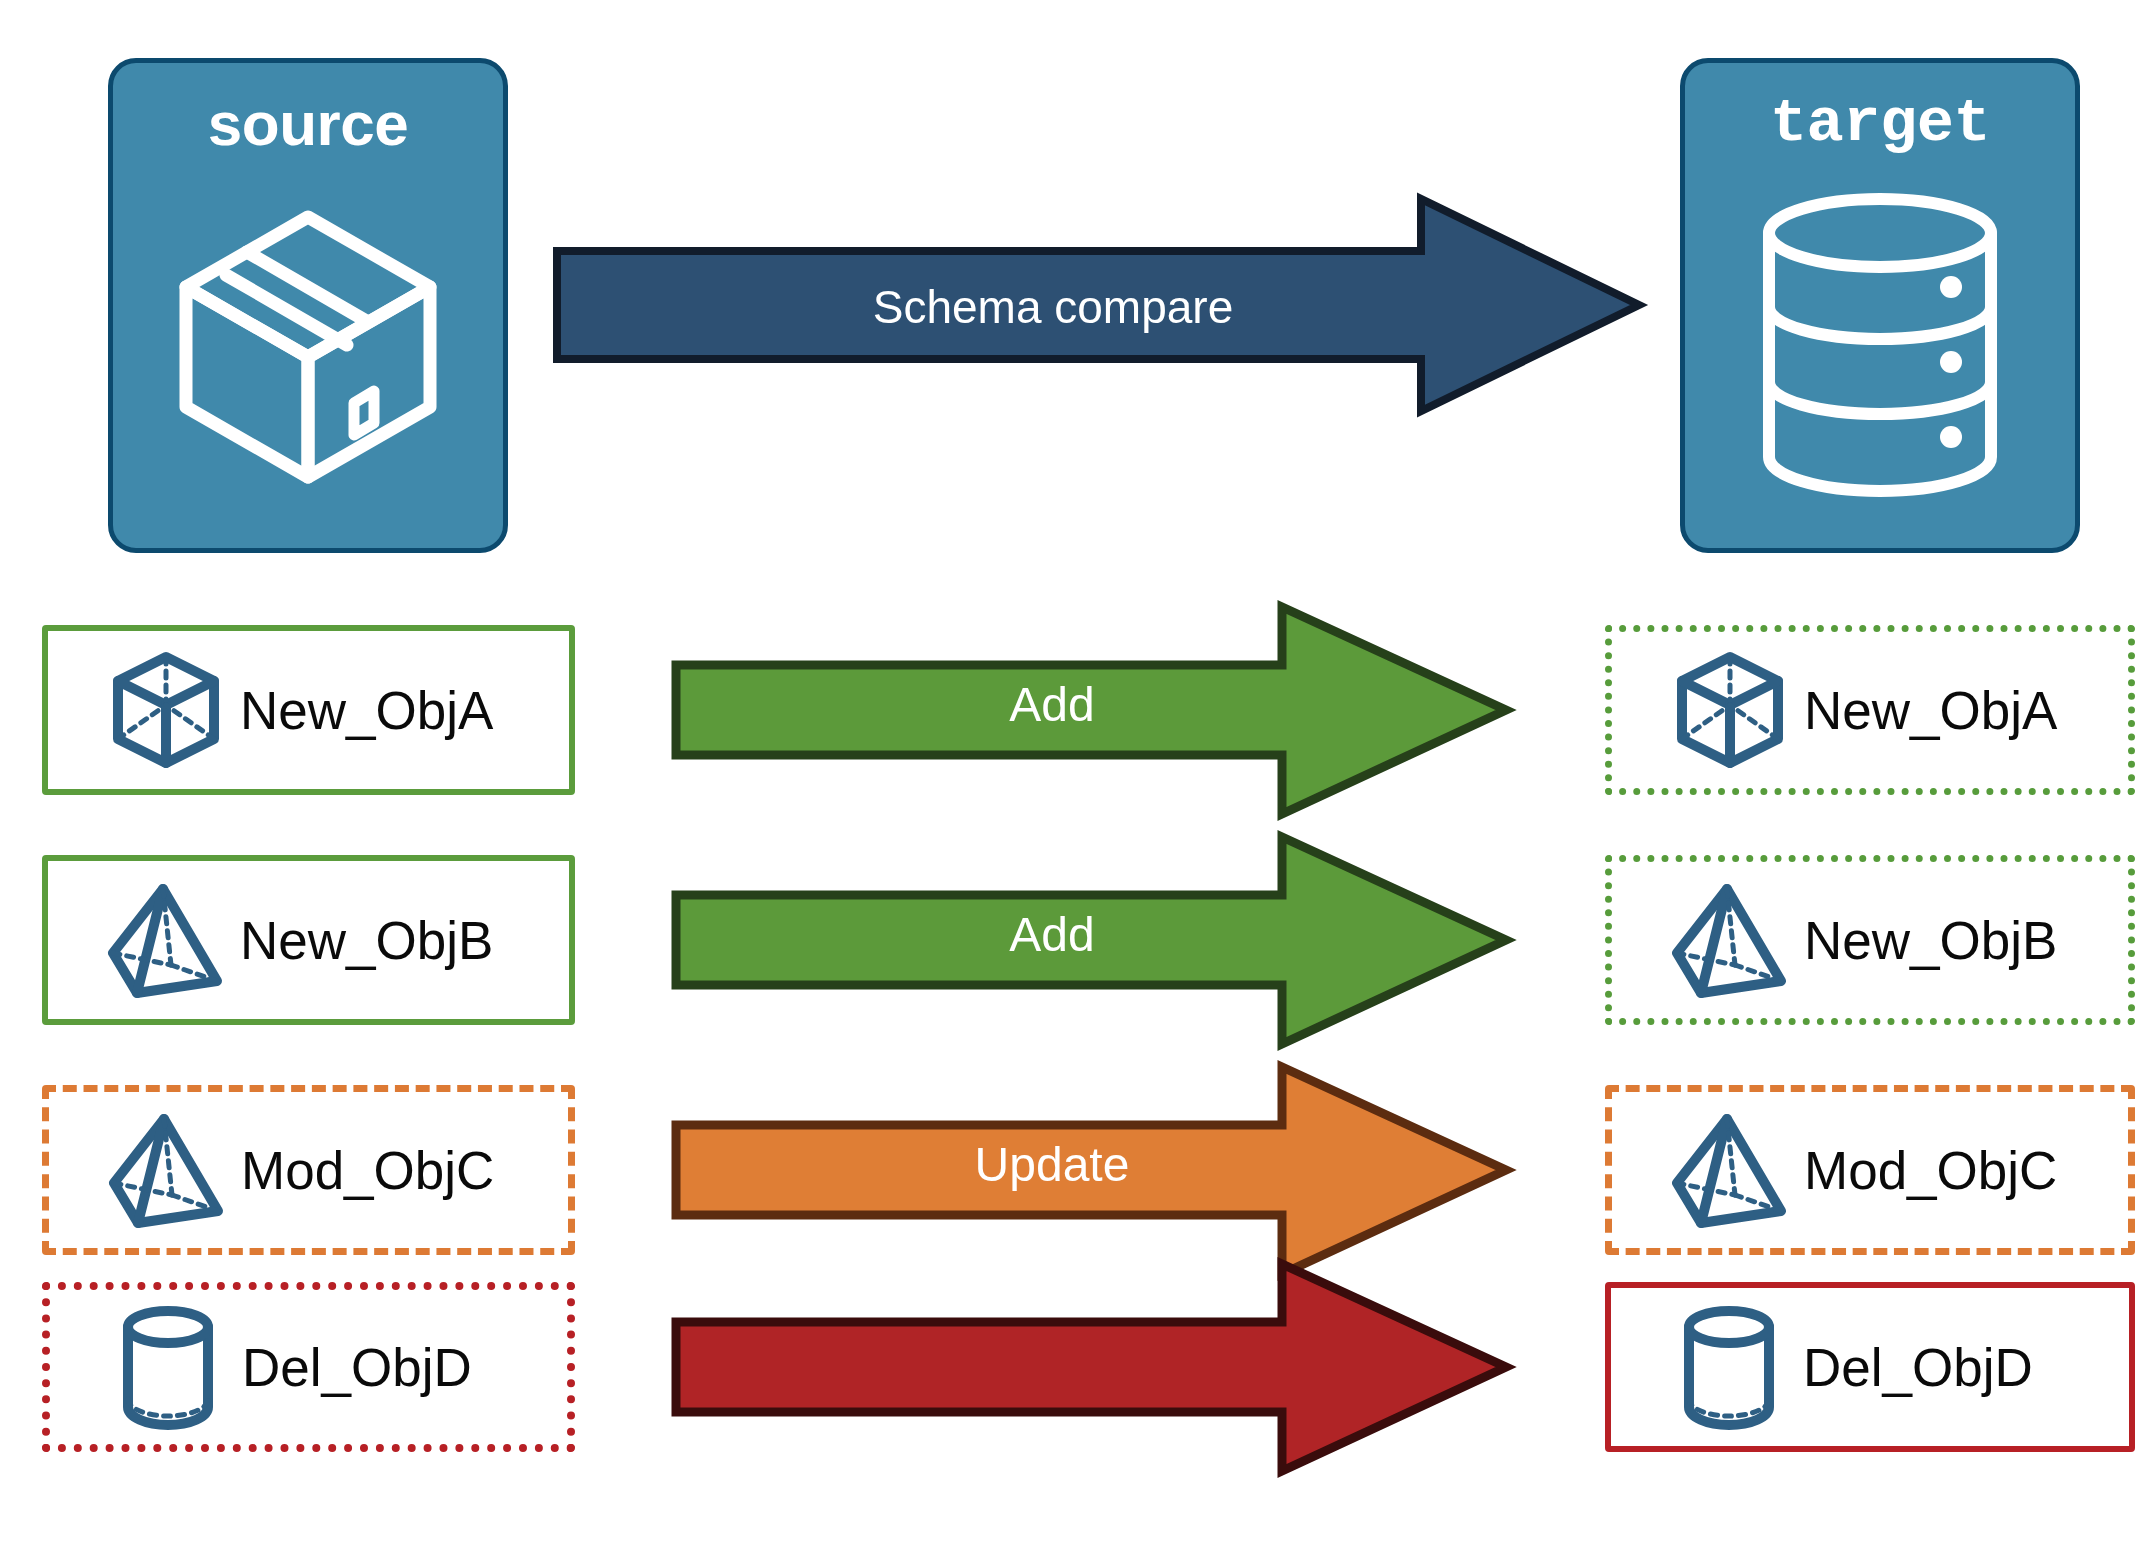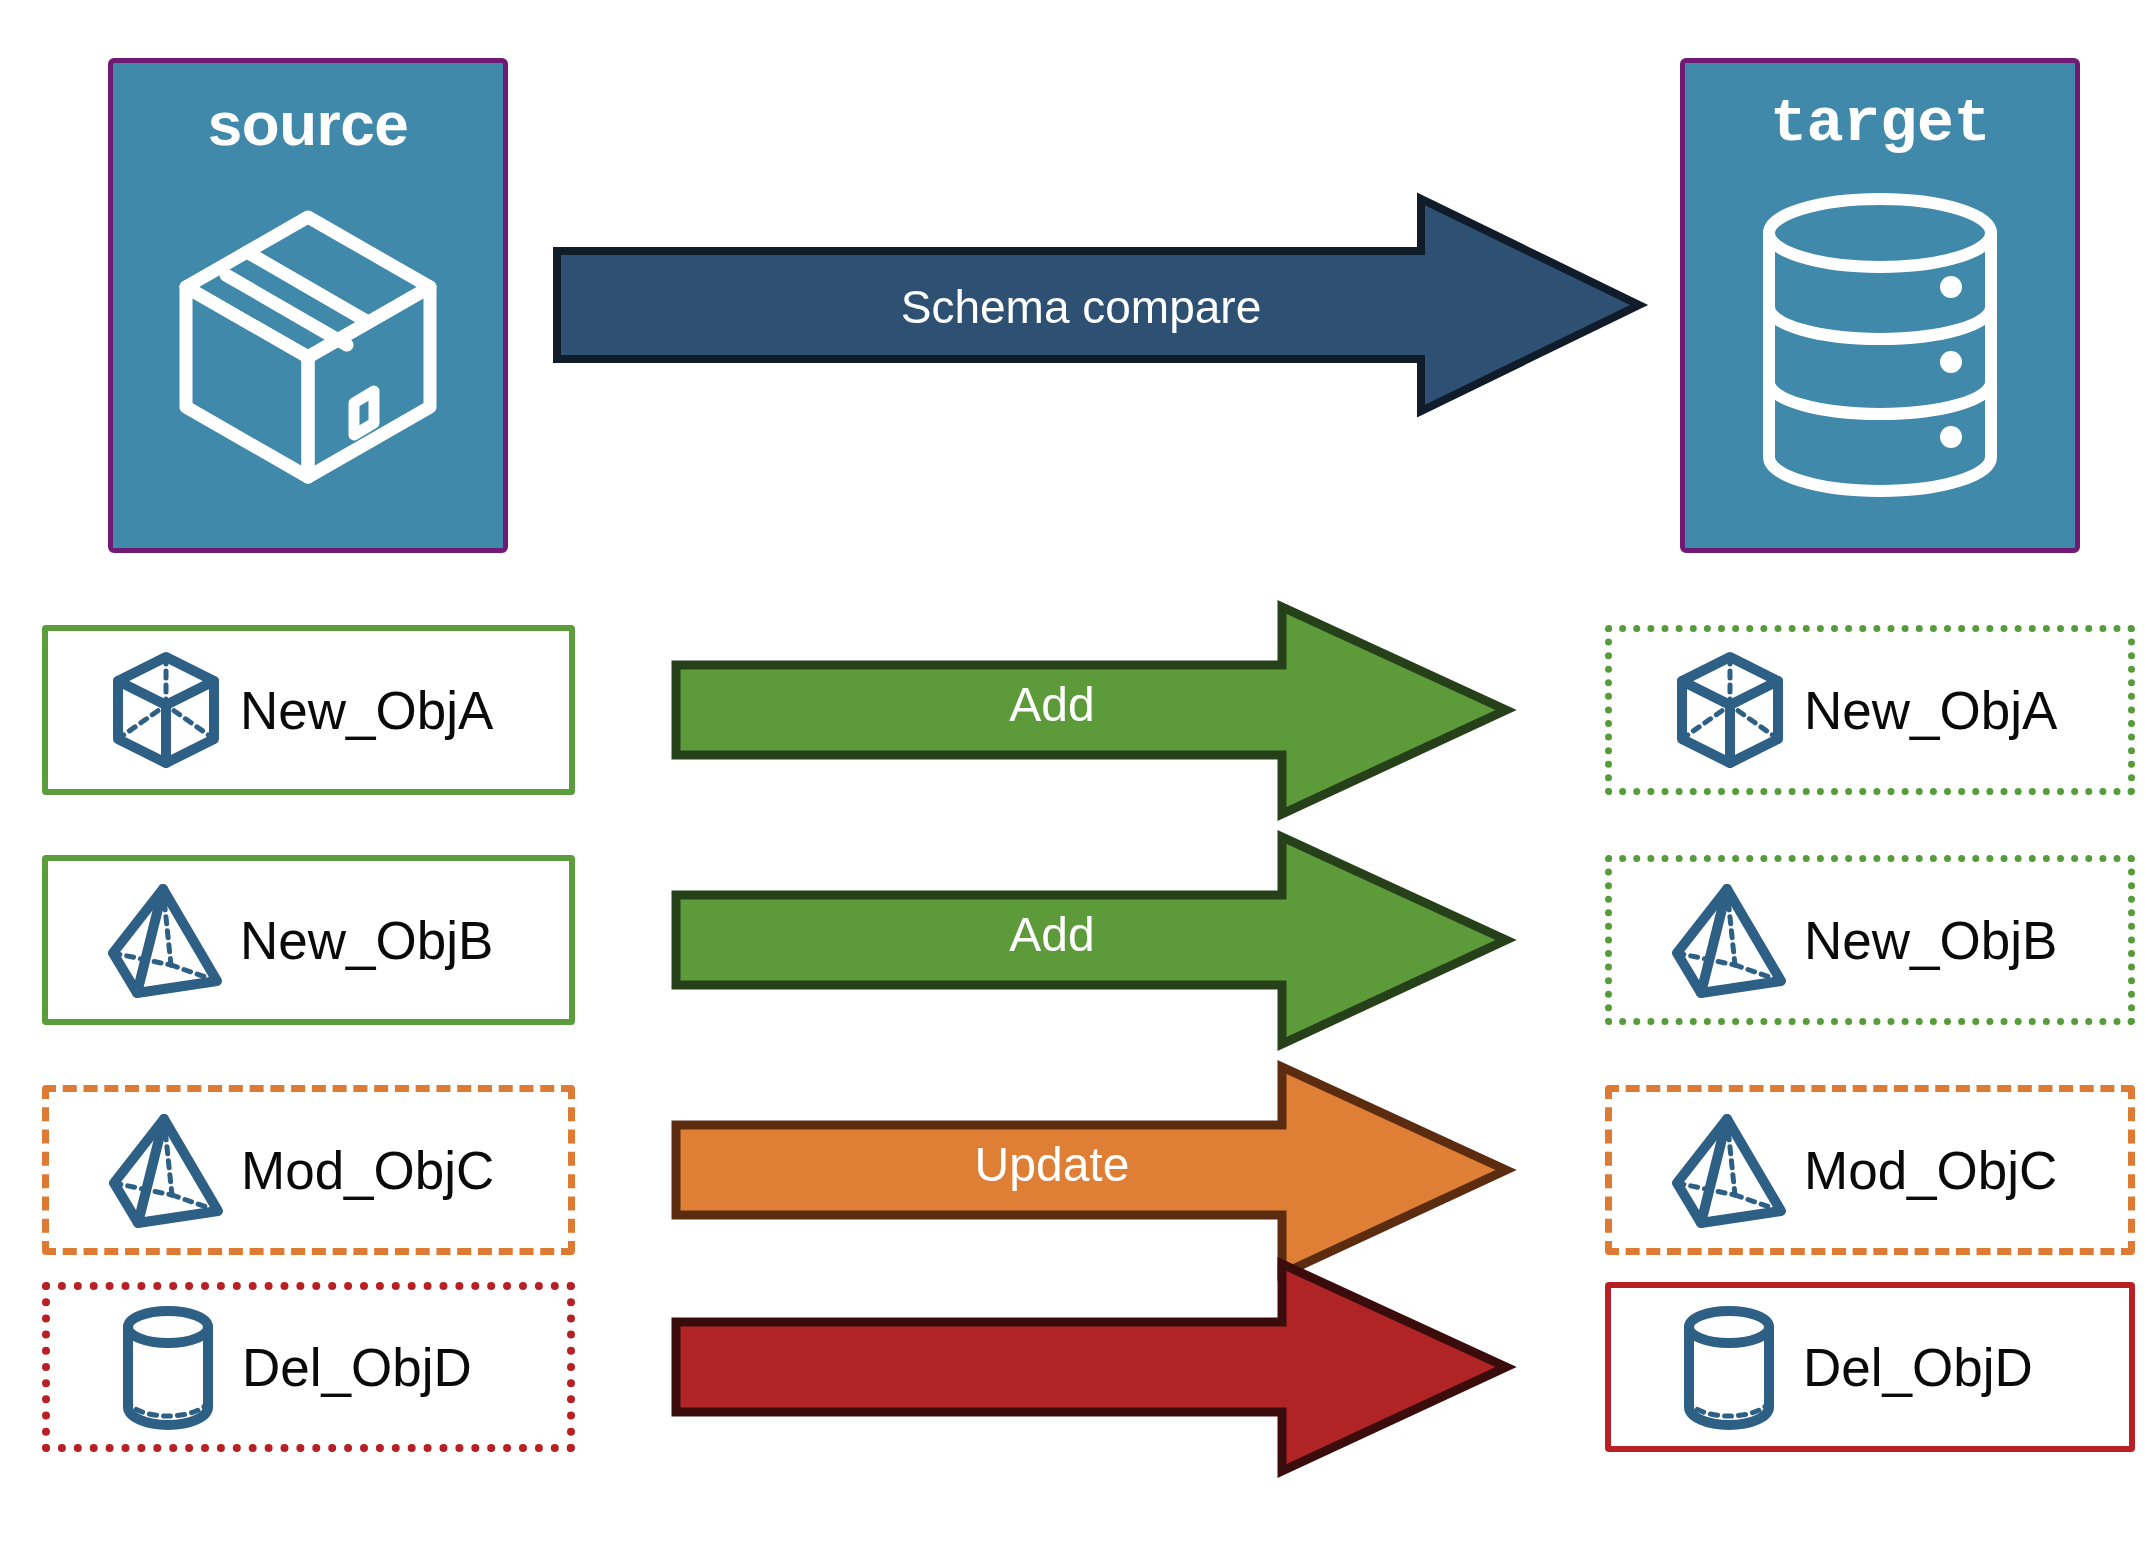--- a/index.html
+++ b/index.html
@@ -11,22 +11,22 @@
     overflow:hidden;
     position:relative;
   }
   .stage{position:absolute;inset:0;}
 
   
   .endpoint{
     position:absolute;
     width:400px;height:495px;
     background:#4089ab;
-    border:5px solid #701a75;
-    border-radius:6px;
+    border:5px solid #0c4a6e;
+    border-radius:28px;
     box-sizing:border-box;
     display:flex;flex-direction:column;align-items:center;
   }
   #endpoint-source{left:108px;top:58px;}
   #endpoint-target{left:1680px;top:58px;font-family:Liberation Mono, monospace;}
   .endpoint-title{
     color:#ffffff;
     font-size:62px;
     font-weight:bold;
     letter-spacing:-0.5px;
@@ -53,21 +53,20 @@
     color:#ffffff;
     font-size:44px;
     white-space:nowrap;
     user-select:none;
     pointer-events:none;
   }
   #schema-arrow-label{
     left:553px;top:280px;width:1000px;
     text-align:center;
     font-size:46px;
-    padding-left:28px;
   }
 
   
   .row{position:absolute;left:0;width:2150px;height:200px;}
   #row-0{top:625px;}
   #row-1{top:855px;}
   #row-2{top:1085px;}
   #row-3{top:1282px;}
 
   .obj-card{

